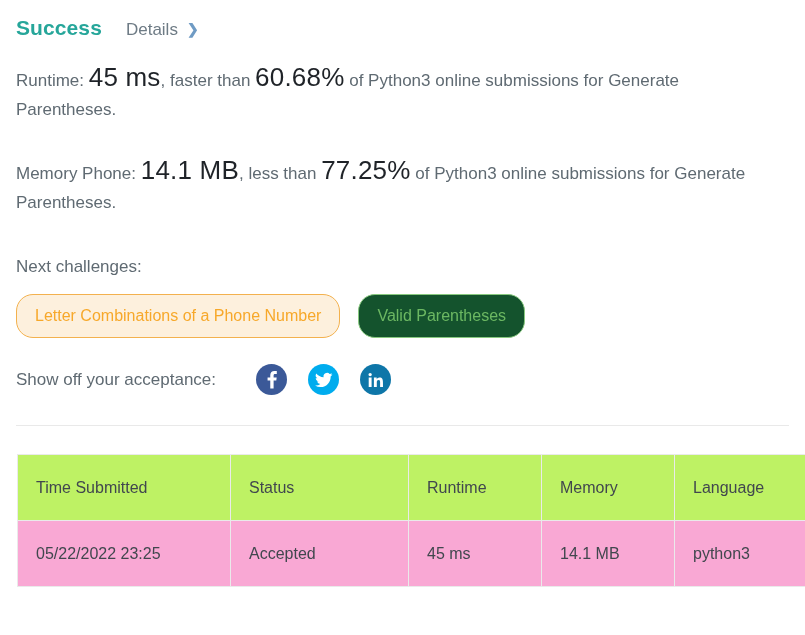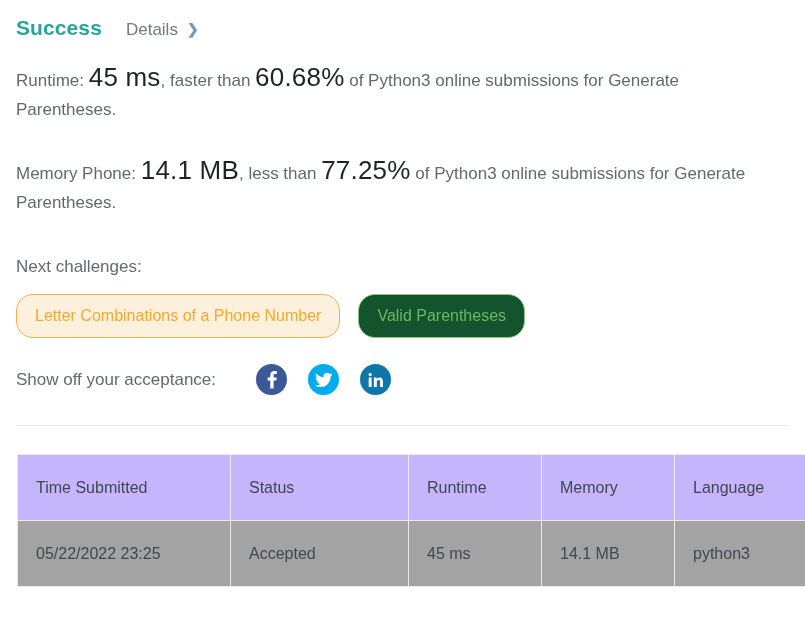--- a/index.html
+++ b/index.html
@@ -152,22 +152,22 @@
   table.submissions th,
   table.submissions td {
     border: 1px solid #eaeaea;
     text-align: left;
     font-weight: 400;
     font-size: 16px;
     padding: 0 0 0 18px;
     height: 66px;
     color: #41474e;
   }
-  table.submissions thead th { background: #c4b5fd; }
-  table.submissions tbody td { background: #a3a3a3; margin-top: 17px; }
+  table.submissions thead th { background: #bef264; }
+  table.submissions tbody td { background: #f9a8d4; margin-top: 17px; }
   .col-time { width: 213px; }
   .col-status { width: 178px; }
   .col-runtime { width: 133px; }
   .col-memory { width: 133px; }
   .col-language { width: 233px; }
   .status-accepted { color: #26a69a; }
 </style>
 </head>
 <body>
 

